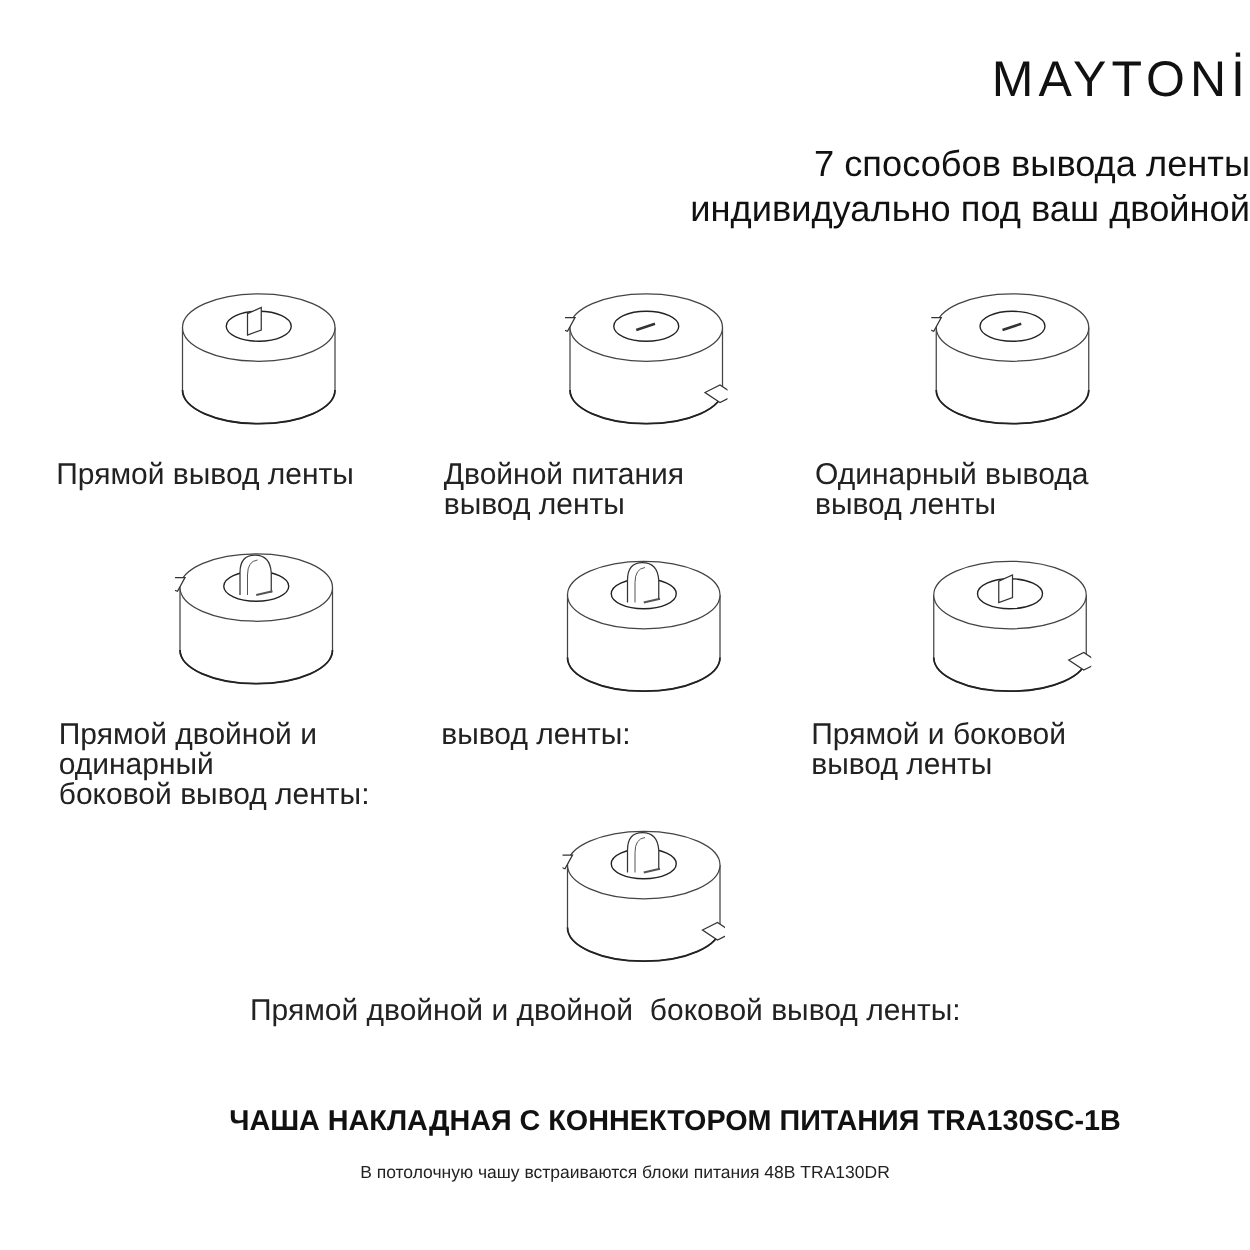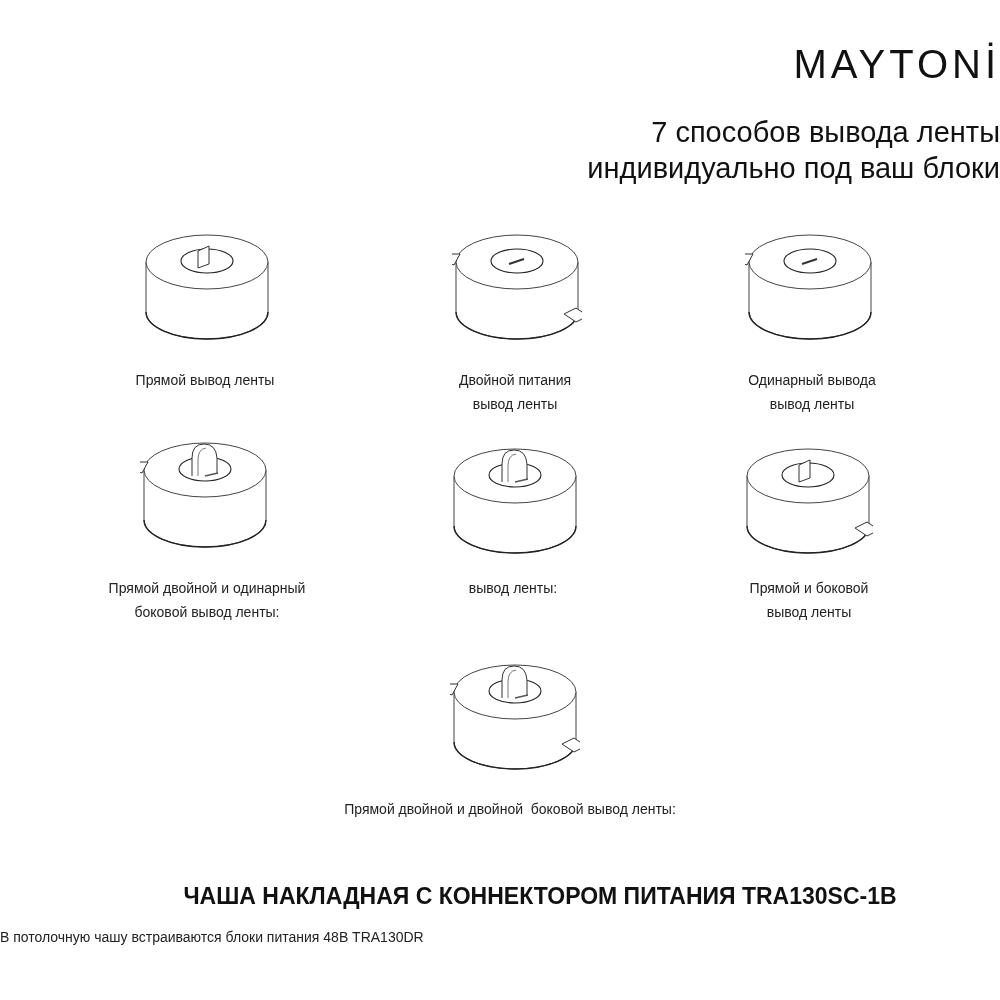--- a/index.html
+++ b/index.html
@@ -1,23 +1,23 @@
 <!DOCTYPE html>
 <html><head>
 <meta charset="utf-8">
 <style>
   html, body { margin:0; padding:0; background:#ffffff; }
   body { width:1000px; height:1000px; position:relative; overflow:hidden; font-family:"Liberation Sans", sans-serif; color:#111; }
   .abs { position:absolute; }
   .logo { left:0; width:1000px; top:42px; text-align:right; font-size:40px; font-weight:500; letter-spacing:4px; color:#111; }
   .headline { left:0; width:1000px; top:114px; text-align:right; font-size:29px; line-height:36px; color:#111; }
   .cup { position:absolute; }
-  .caption { position:absolute; text-align:center; font-size:14px; line-height:24px; color:#222; width:320px; }
+  .caption { position:absolute; font-size:24px; line-height:24px; color:#222; width:320px; }
   .product-title { left:0; width:1000px; top:883px; text-align:center; font-size:23px; font-weight:bold; letter-spacing:0px; color:#111;padding-left:40px; }
-  .product-note { left:0; width:1000px; top:929px; text-align:left; font-size:14px; color:#222; }
+  .product-note { left:0; width:1000px; top:929px; text-align:center; font-size:14px; color:#222; }
 </style>
 </head>
 <body>
 
 <svg width="0" height="0" style="position:absolute">
   <defs>
 
     <symbol id="cup-body" viewBox="0 0 130 110">
       <path d="M4 30 L4 80 A61 27 0 0 0 126 80 L126 30" fill="#fff" stroke="#444" stroke-width="1"></path>
       <path d="M4 80 A61 27 0 0 0 126 80" fill="none" stroke="#222" stroke-width="1.4"></path>
@@ -41,21 +41,21 @@
     <symbol id="tab-right" viewBox="0 0 130 110">
       <path d="M112 82 L124 76 L136 84 L124 90 Z" fill="#fff" stroke="#333" stroke-width="1"></path>
     </symbol>
   </defs>
 </svg>
 
 <div class="abs logo">MAYTONİ</div>
 
 <div class="abs headline">
   <div>7 способов вывода ленты</div>
-  <div>индивидуально под ваш блоки</div>
+  <div>индивидуально под ваш двойной</div>
 </div>
 
 <svg class="cup" style="left:142px;top:232px" width="130" height="110" viewBox="0 0 130 110" overflow="visible">
   <use href="#cup-body"></use>
     <use href="#flat-straight"></use>
 </svg>
 <div class="caption" style="left:45px;top:368px">
   <div>Прямой вывод ленты</div>
 </div>
 

